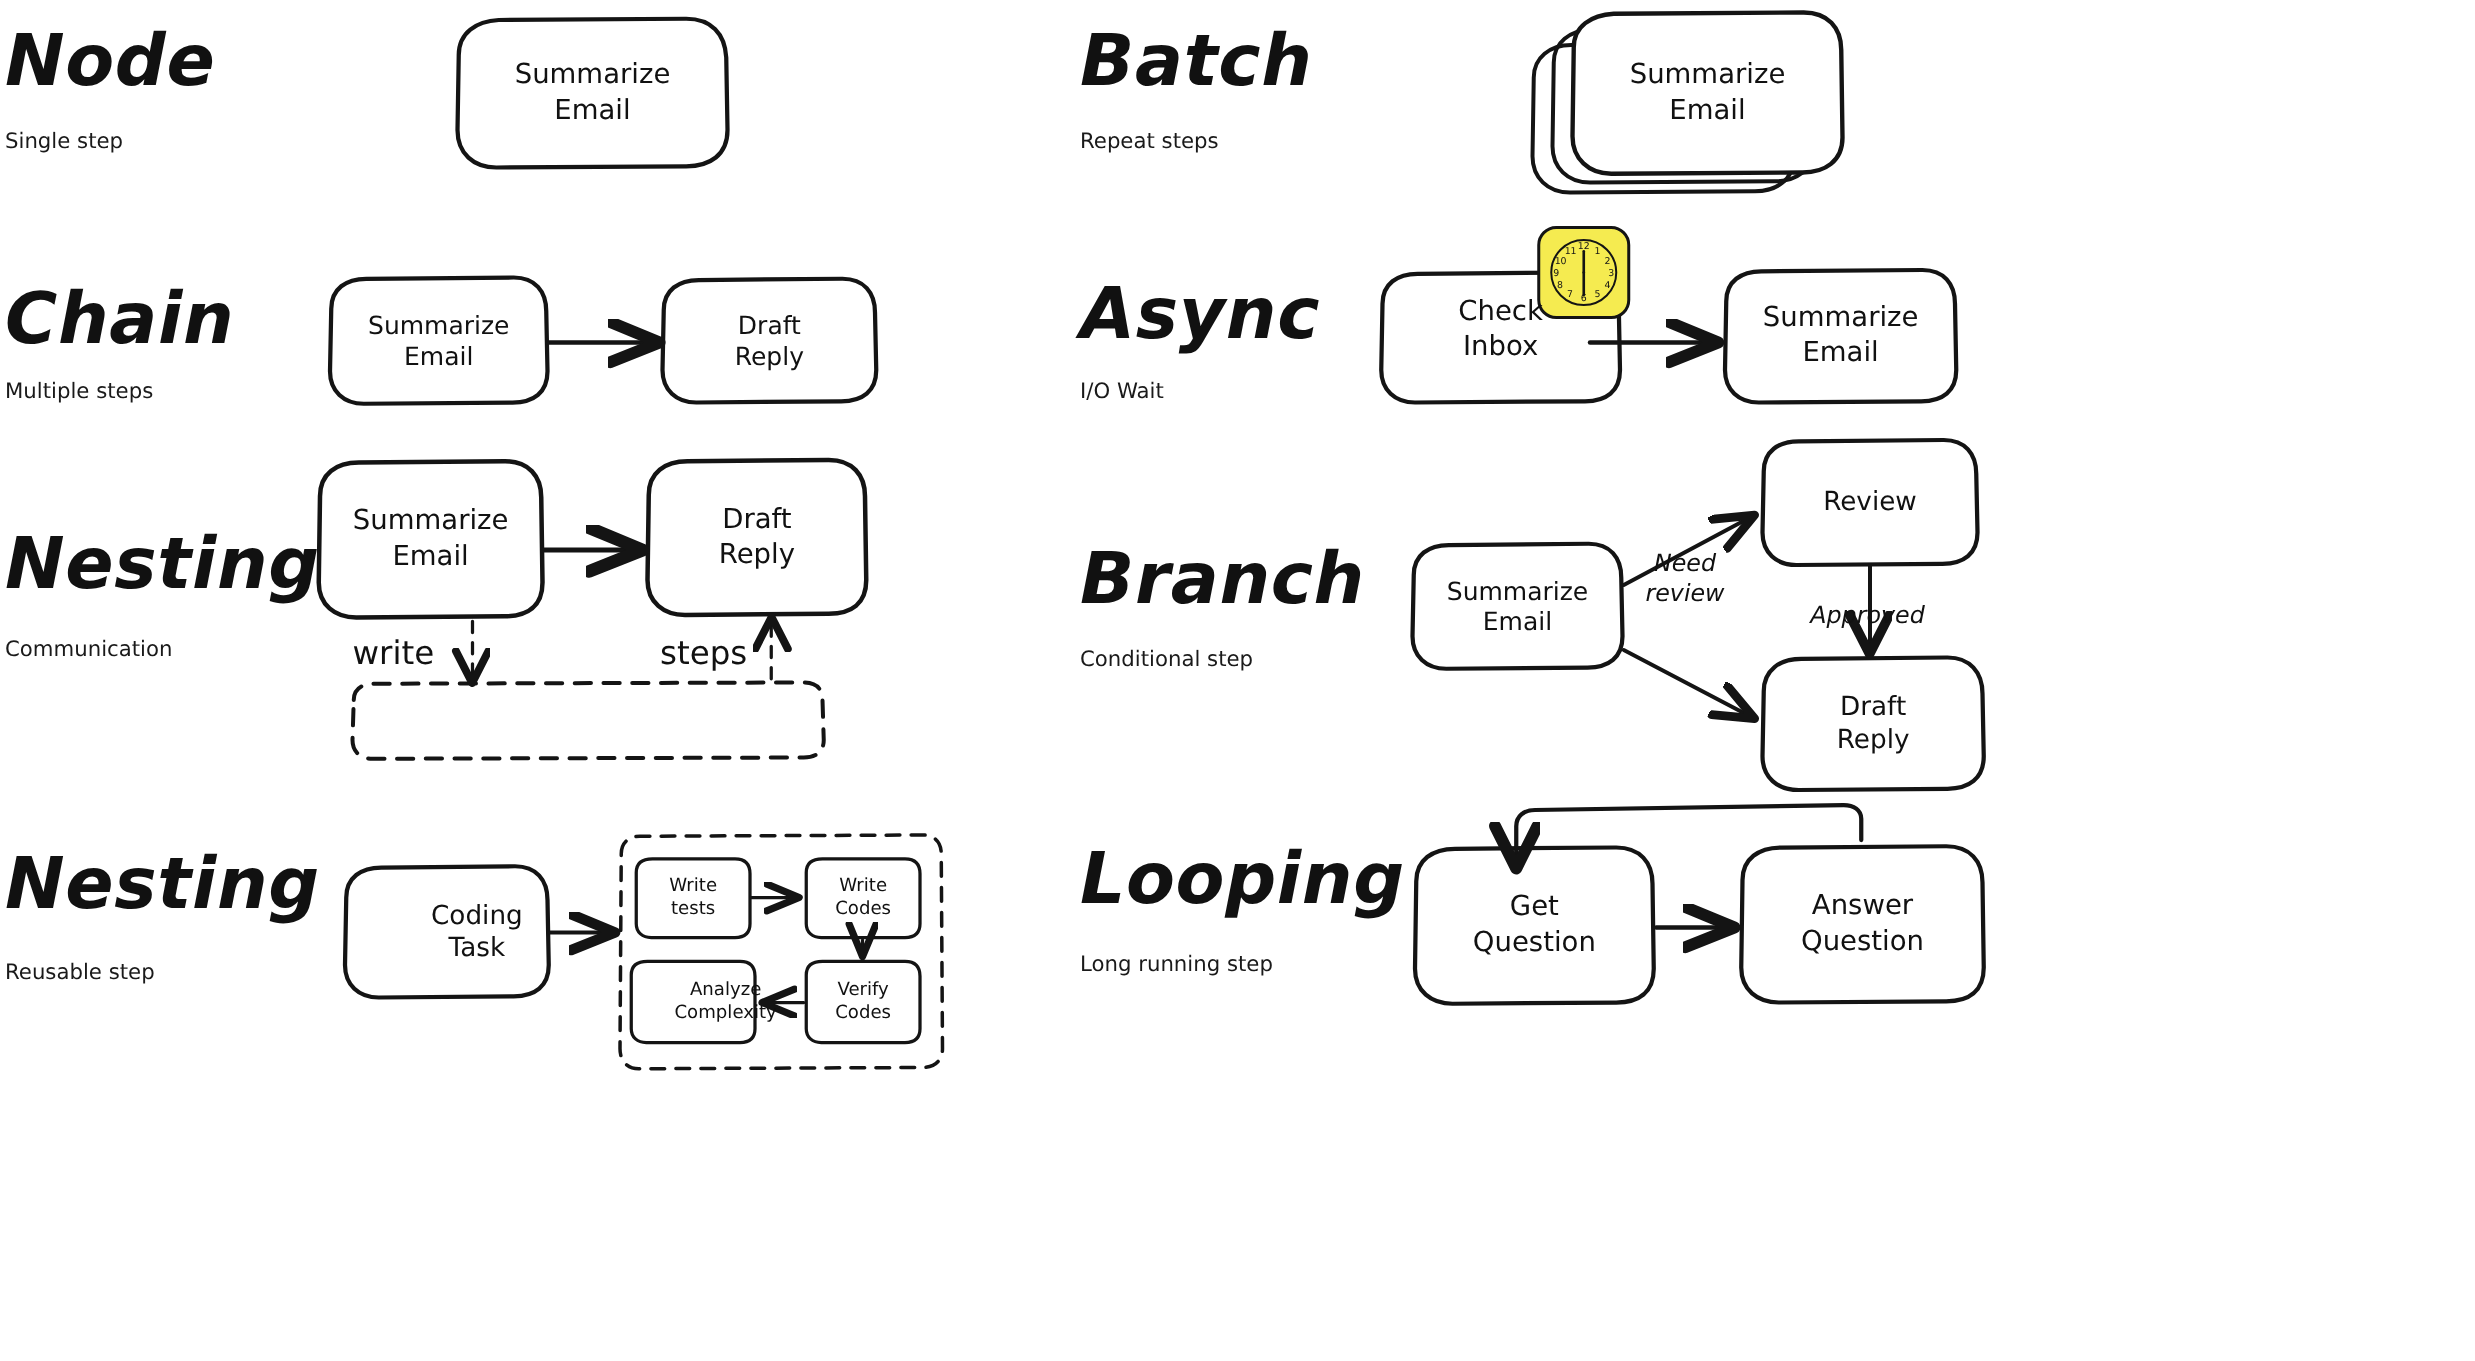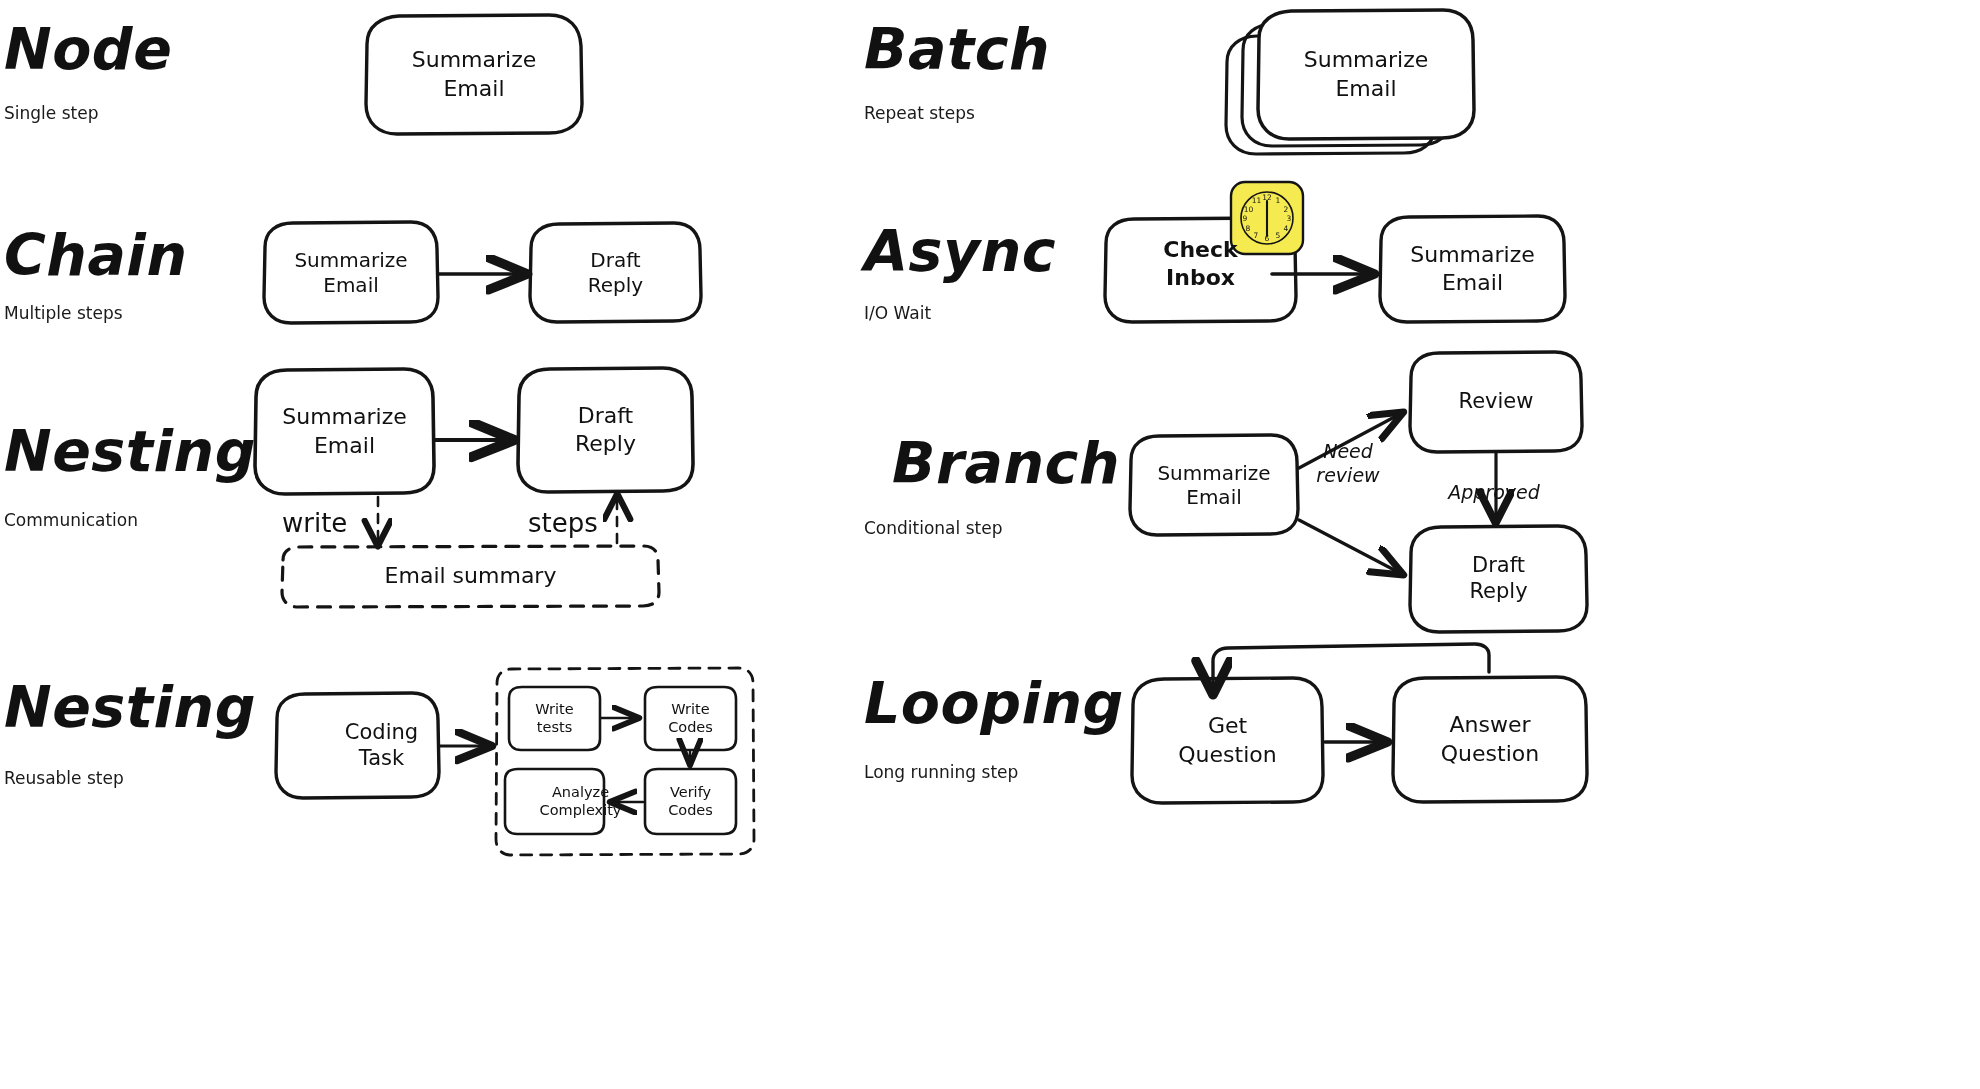--- a/index.html
+++ b/index.html
@@ -212,21 +212,21 @@
 
   <div class="pattern-title" style="left:4px; top:222px;">Chain</div>
   <div class="pattern-sub" style="left:4px; top:303px;">Multiple steps</div>
   <div class="node-label small" style="left:264px; top:222px; width:174px; height:101px; font-size:20px;">Summarize
 Email</div>
   <div class="node-label small" style="left:530px; top:223px; width:171px; height:99px; font-size:20px;">Draft
 Reply</div>
 
   <div class="pattern-title" style="left:864px; top:218px;">Async</div>
   <div class="pattern-sub" style="left:864px; top:303px;">I/O Wait</div>
-  <div class="node-label" style="left:1105px; top:218px; width:191px; height:92px;font-weight:bold;">Check
+  <div class="node-label" style="left:1105px; top:218px; width:191px; height:92px;">Check
 Inbox</div>
   <div class="node-label" style="left:1380px; top:216px; width:185px; height:106px;">Summarize
 Email</div>
 
   <svg class="layer" viewBox="0 0 1980 1089">
     <g fill="#141414" font-family="DejaVu Sans, sans-serif" font-size="7.5" text-anchor="middle">
       <text x="1267" y="199.5">12</text>
       <text x="1278" y="203">1</text>
       <text x="1286" y="211.5">2</text>
       <text x="1289" y="221">3</text>
@@ -242,23 +242,22 @@
   </svg>
 
   <div class="pattern-title" style="left:4px; top:418px;">Nesting</div>
   <div class="pattern-sub" style="left:4px; top:510px;">Communication</div>
   <div class="node-label" style="left:255px; top:369px; width:179px; height:125px;">Summarize
 Email</div>
   <div class="node-label" style="left:518px; top:368px; width:175px; height:124px;">Draft
 Reply</div>
   <div class="edge-label rw" style="left:282px; top:507px;">write</div>
   <div class="edge-label rw" style="left:528px; top:507px;">steps</div>
-  <div class="node-label" style="left:282px; top:546px; width:377px; height:61px;">Email summary</div>
-
-  <div class="pattern-title" style="left:864px; top:430px;margin-left:28px;">Branch</div>
+
+  <div class="pattern-title" style="left:864px; top:430px;">Branch</div>
   <div class="pattern-sub" style="left:864px; top:518px;">Conditional step</div>
   <div class="node-label small" style="left:1130px; top:435px; width:168px; height:100px; font-size:20px;">Summarize
 Email</div>
   <div class="node-label small" style="left:1410px; top:352px; width:172px; height:100px; font-size:21px;">Review</div>
   <div class="node-label small" style="left:1410px; top:526px; width:177px; height:106px; font-size:21px;">Draft
 Reply</div>
   <div class="edge-label ital" style="left:1300px; top:440px; width:96px;">Need
 review</div>
   <div class="edge-label ital" style="left:1434px; top:481px; width:120px;">Approved</div>
 

